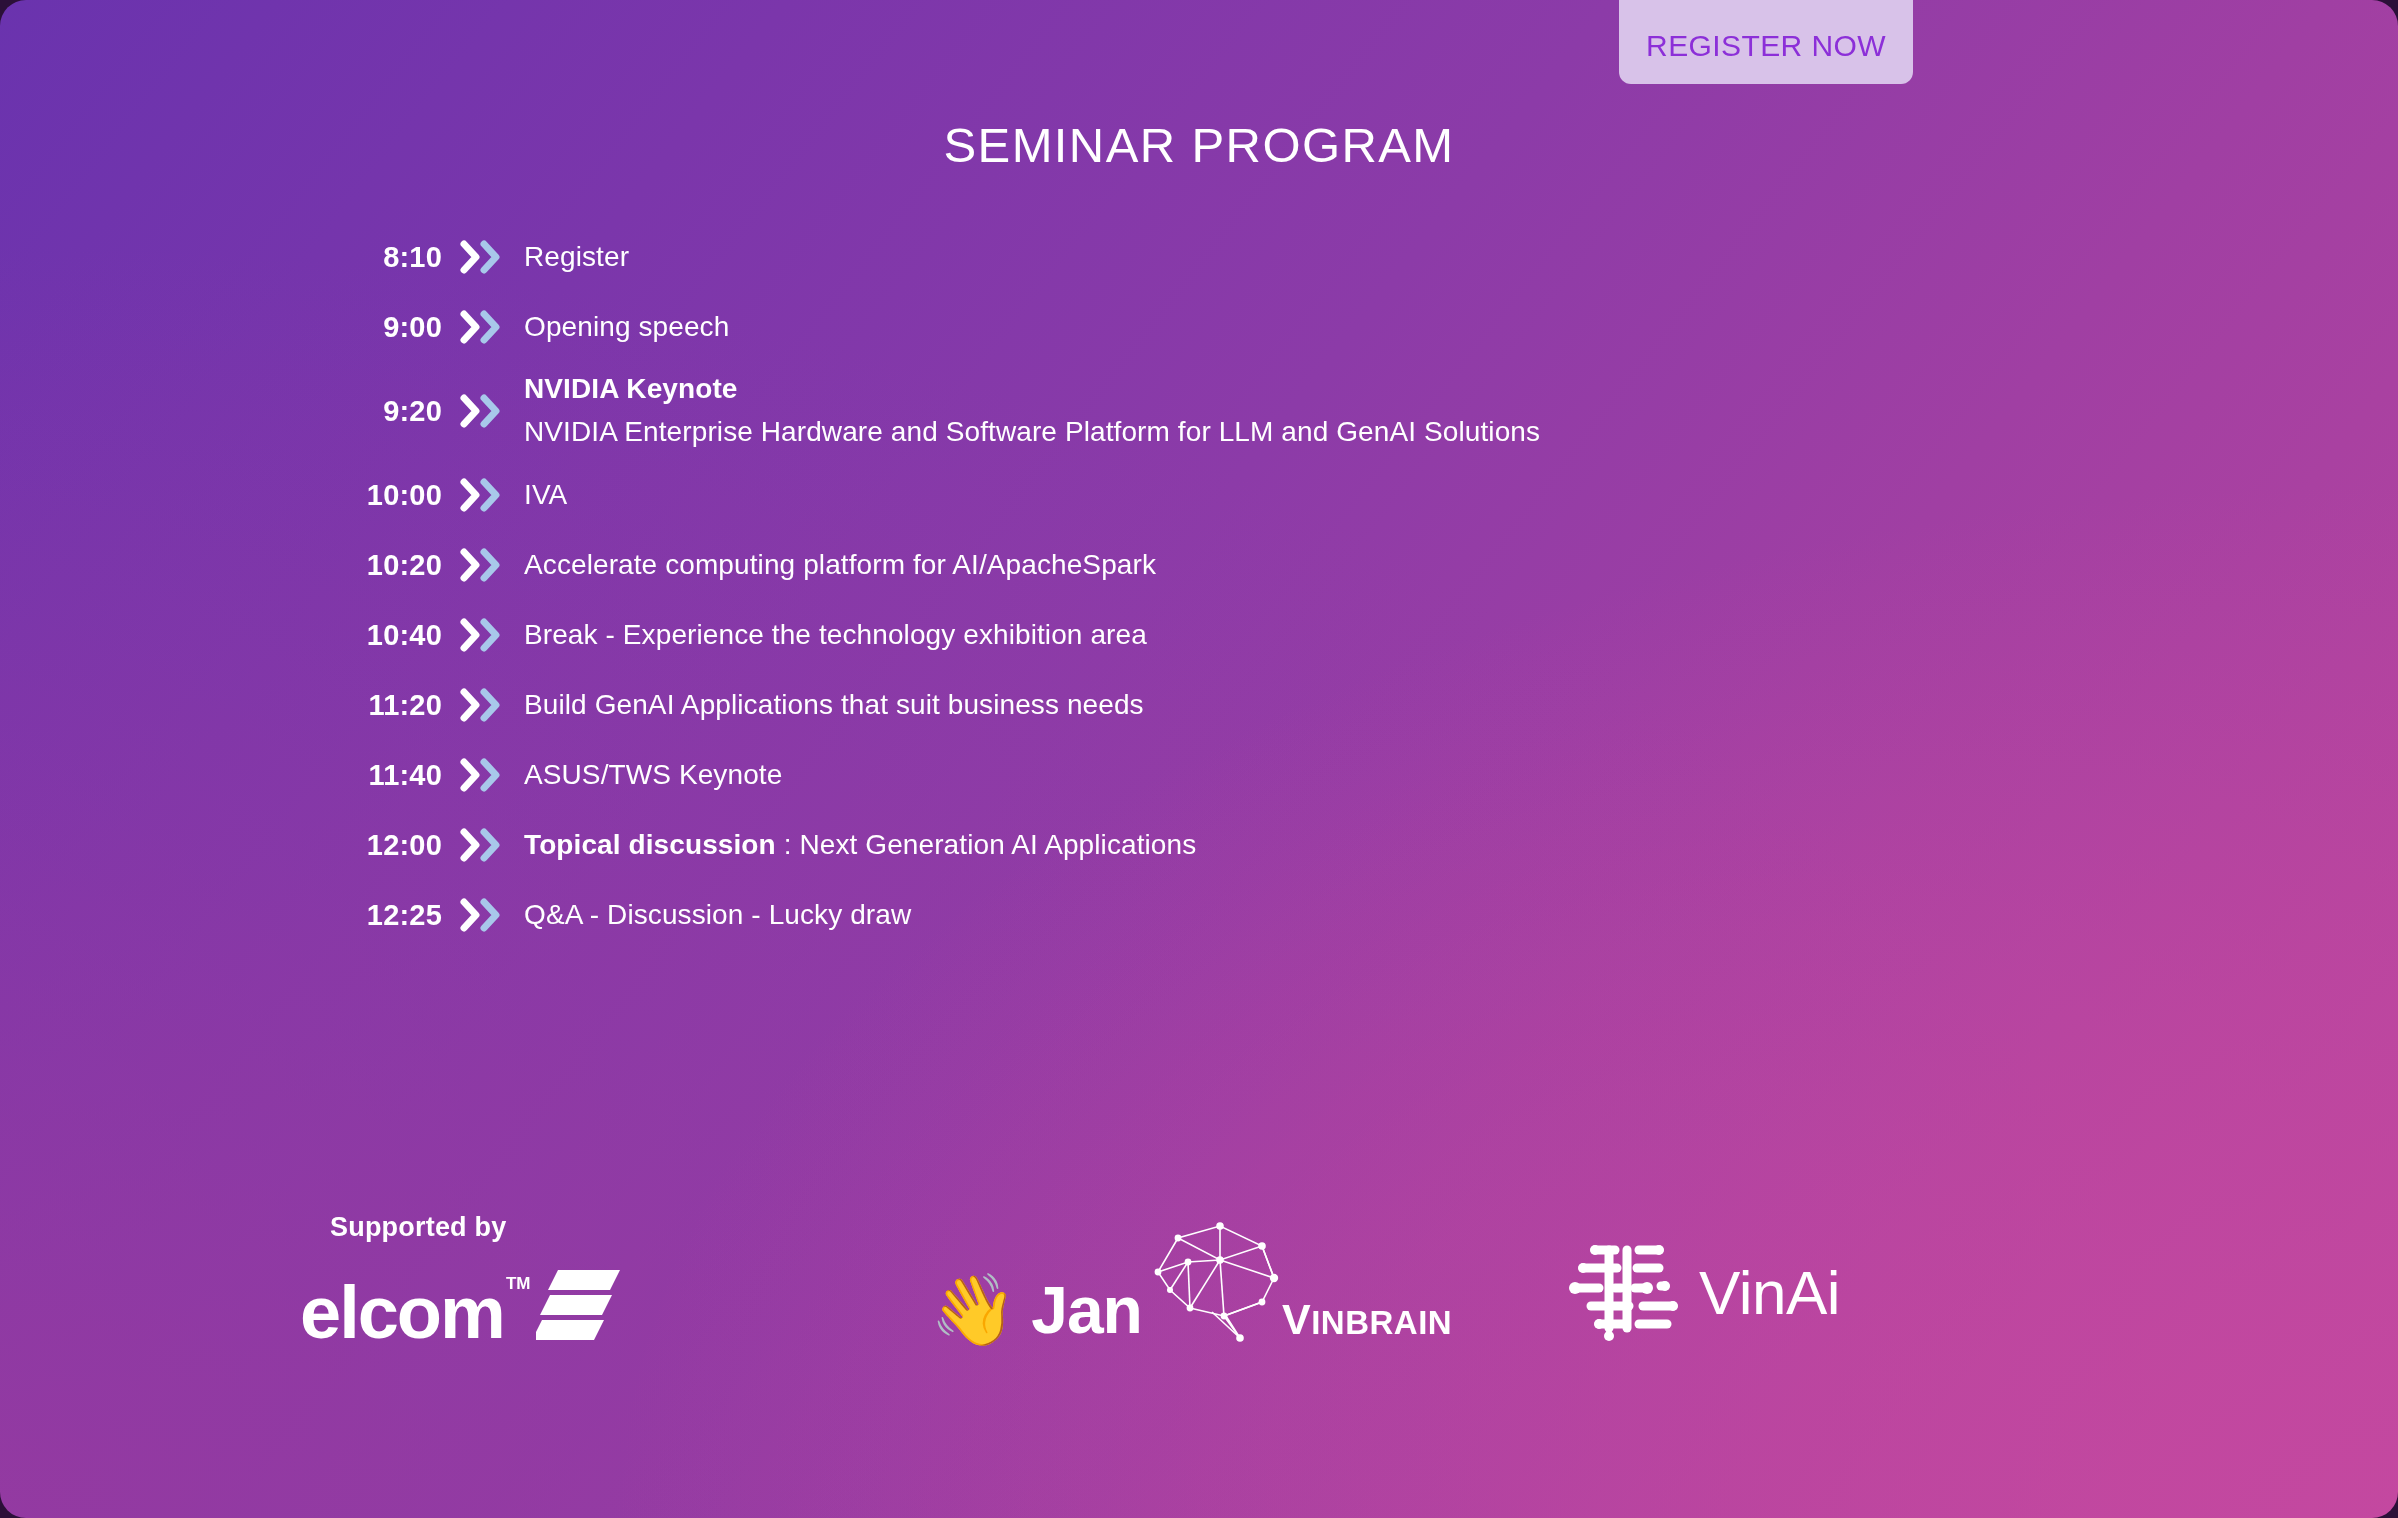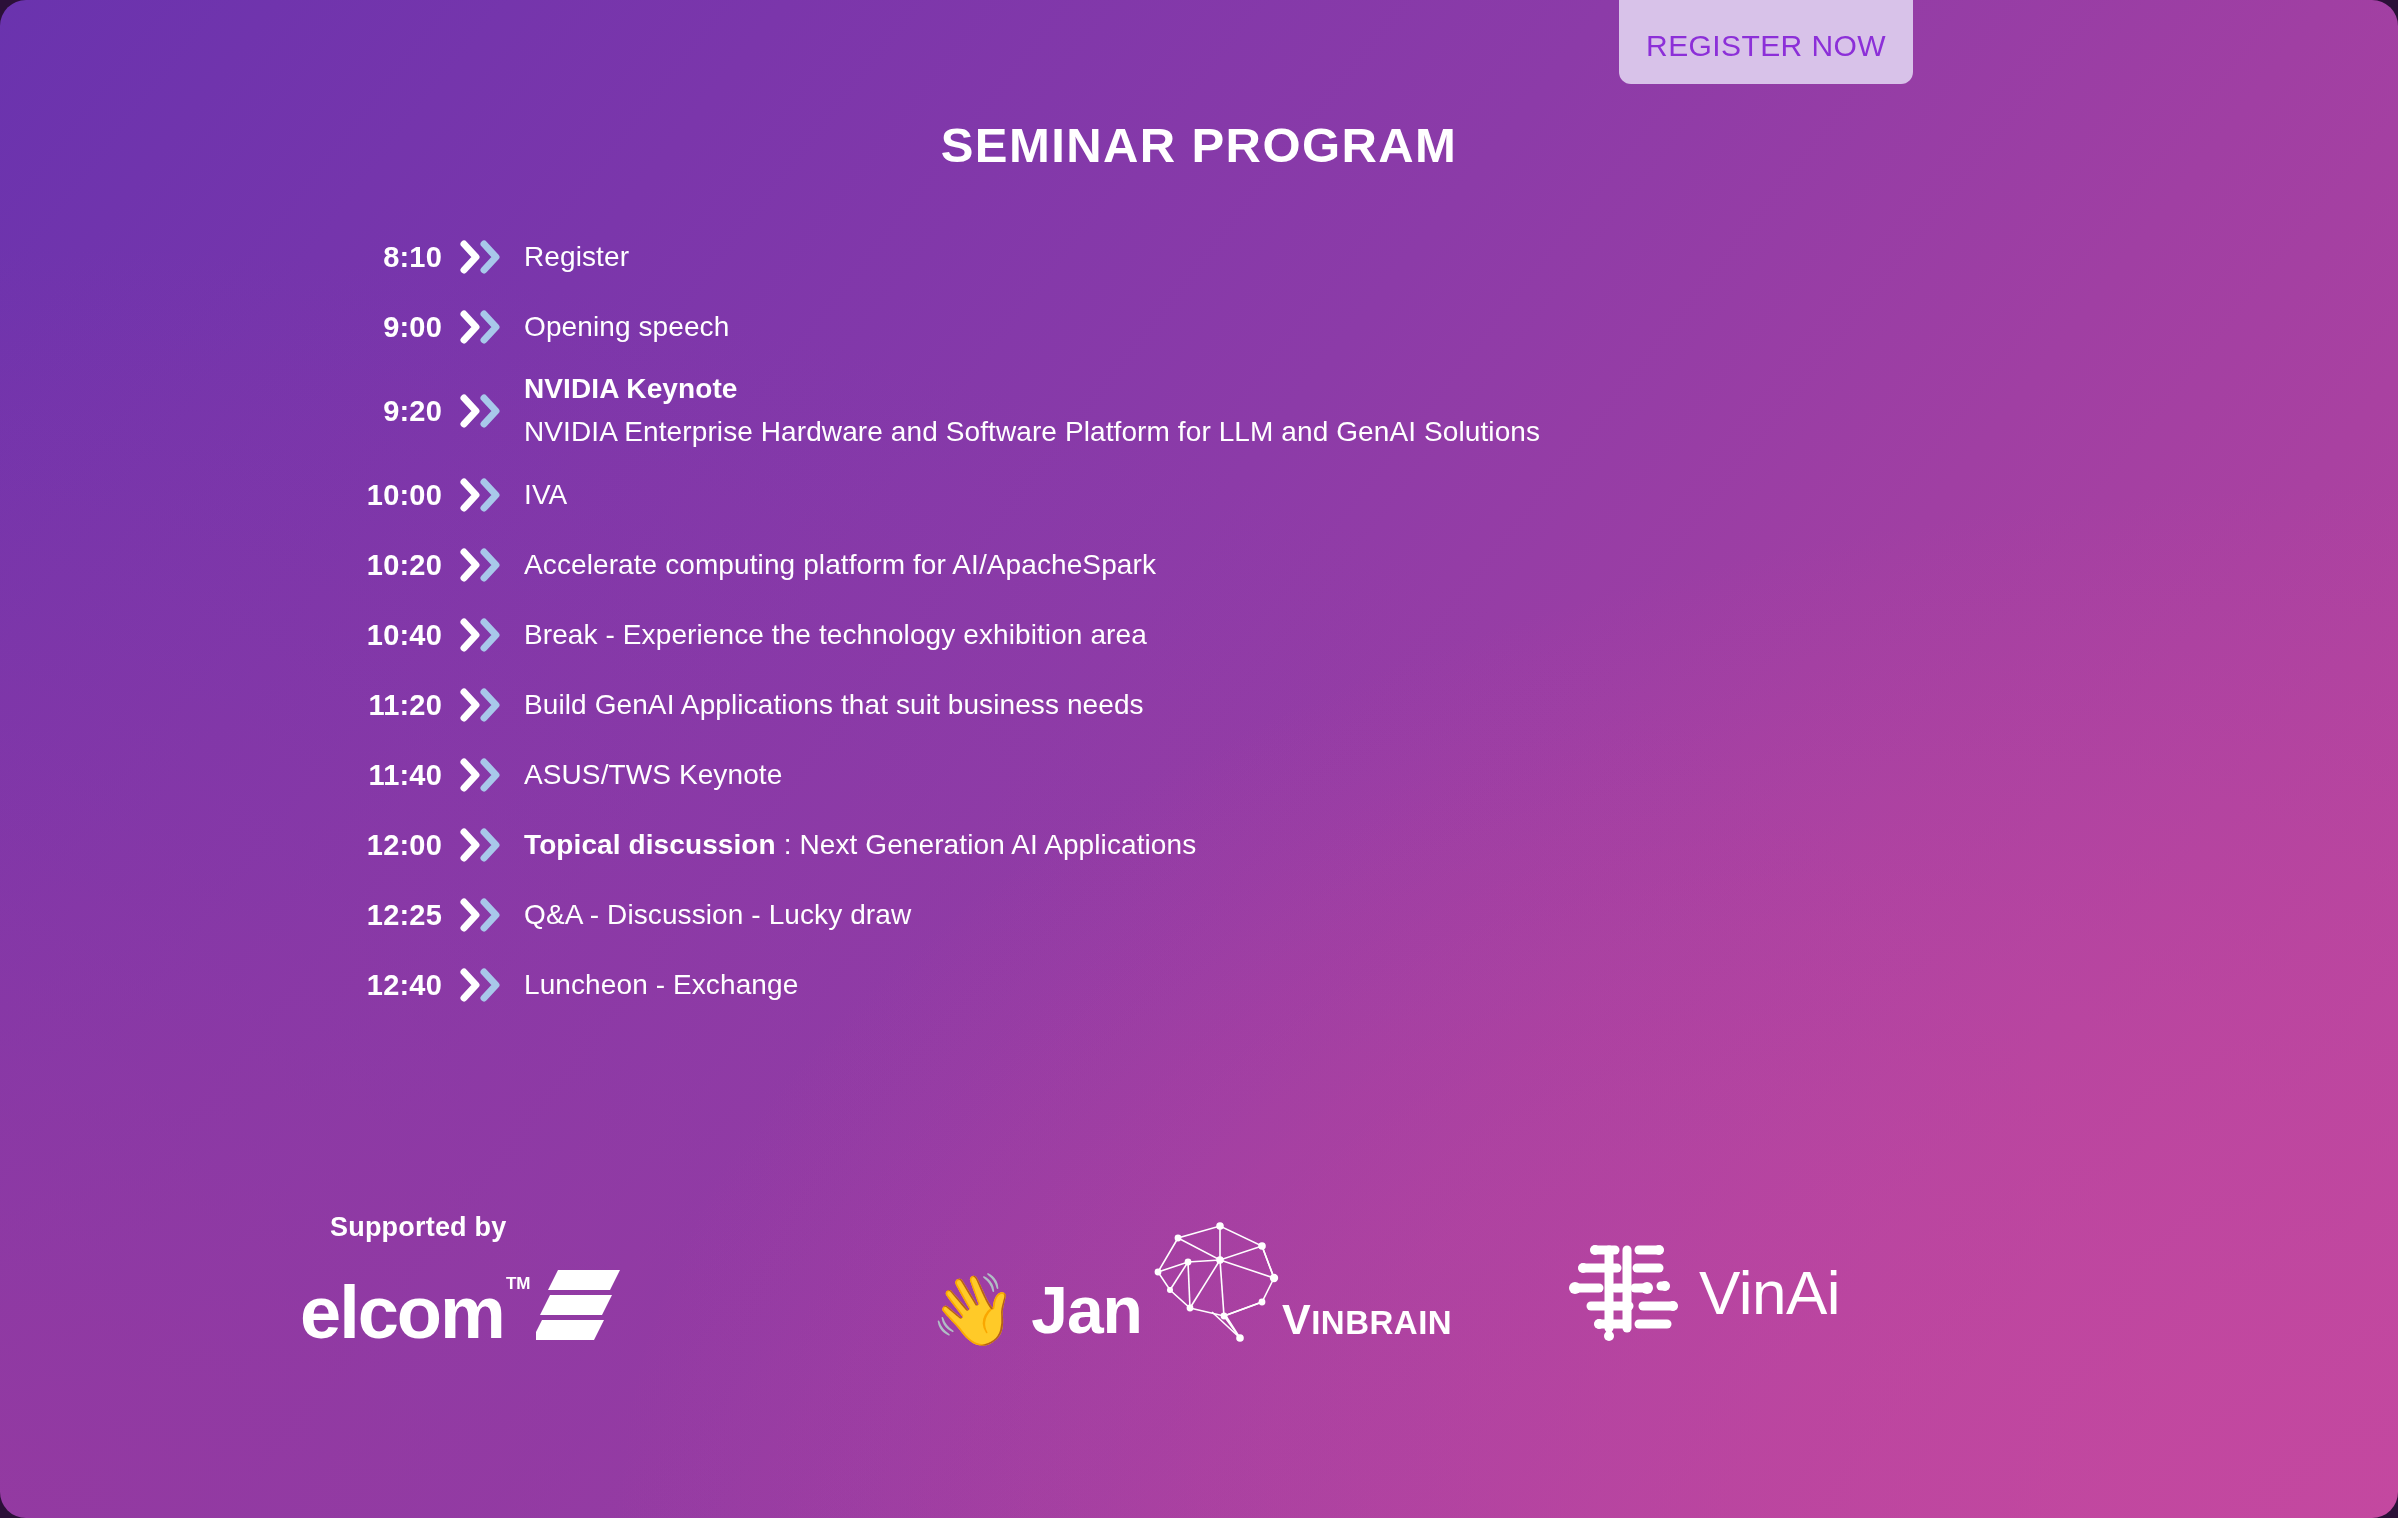--- a/index.html
+++ b/index.html
@@ -49,21 +49,21 @@
 
   
   #page-title {
     position: absolute;
     left: 0;
     top: 117px;
     width: 2398px;
     text-align: center;
     color: #ffffff;
     font-size: 49px;
-    font-weight: bold;
+    font-weight: normal;
     letter-spacing: 1.4px;
   }
 
   
   #agenda {
     position: absolute;
     left: 330px;
     top: 222px;
     width: 1700px;
   }
@@ -325,32 +325,20 @@
         <svg width="46" height="34" viewBox="0 0 46 34" aria-hidden="true">
           <path d="M4 4 L16 17 L4 30" fill="none" stroke="#ffffff" stroke-width="7" stroke-linecap="round" stroke-linejoin="round"></path>
           <path d="M24 4 L36 17 L24 30" fill="none" stroke="#a8c8ea" stroke-width="7" stroke-linecap="round" stroke-linejoin="round"></path>
         </svg>
       </div>
       <div class="row-text">
         <span class="sub">Q&amp;A - Discussion - Lucky draw</span>
       </div>
     </div>
 
-    <div class="agenda-row">
-      <div class="row-time">12:40</div>
-      <div class="row-chevrons">
-        <svg width="46" height="34" viewBox="0 0 46 34" aria-hidden="true">
-          <path d="M4 4 L16 17 L4 30" fill="none" stroke="#ffffff" stroke-width="7" stroke-linecap="round" stroke-linejoin="round"></path>
-          <path d="M24 4 L36 17 L24 30" fill="none" stroke="#a8c8ea" stroke-width="7" stroke-linecap="round" stroke-linejoin="round"></path>
-        </svg>
-      </div>
-      <div class="row-text">
-        <span class="sub">Luncheon - Exchange</span>
-      </div>
-    </div>
 
   </div>
 
   <div id="supported-label">Supported by</div>
 
   <div id="logo-strip">
 
     <div class="logo-cell cell-elcom">
       <div class="elcom-wrap">
         <span class="elcom-word">elcom</span>

